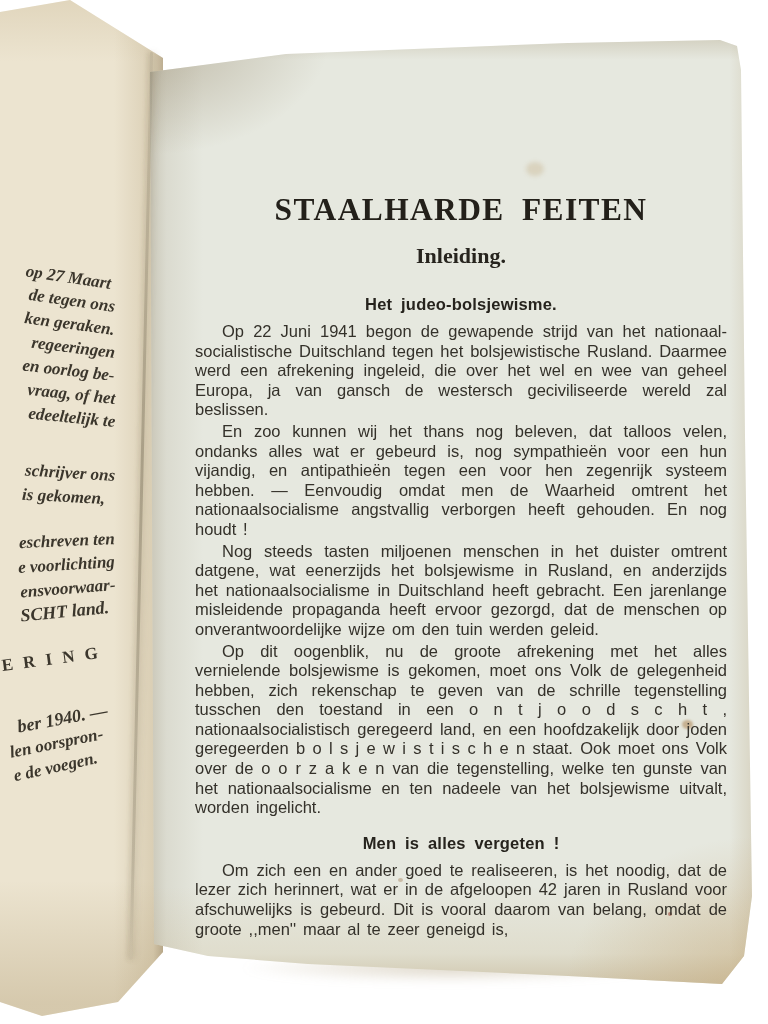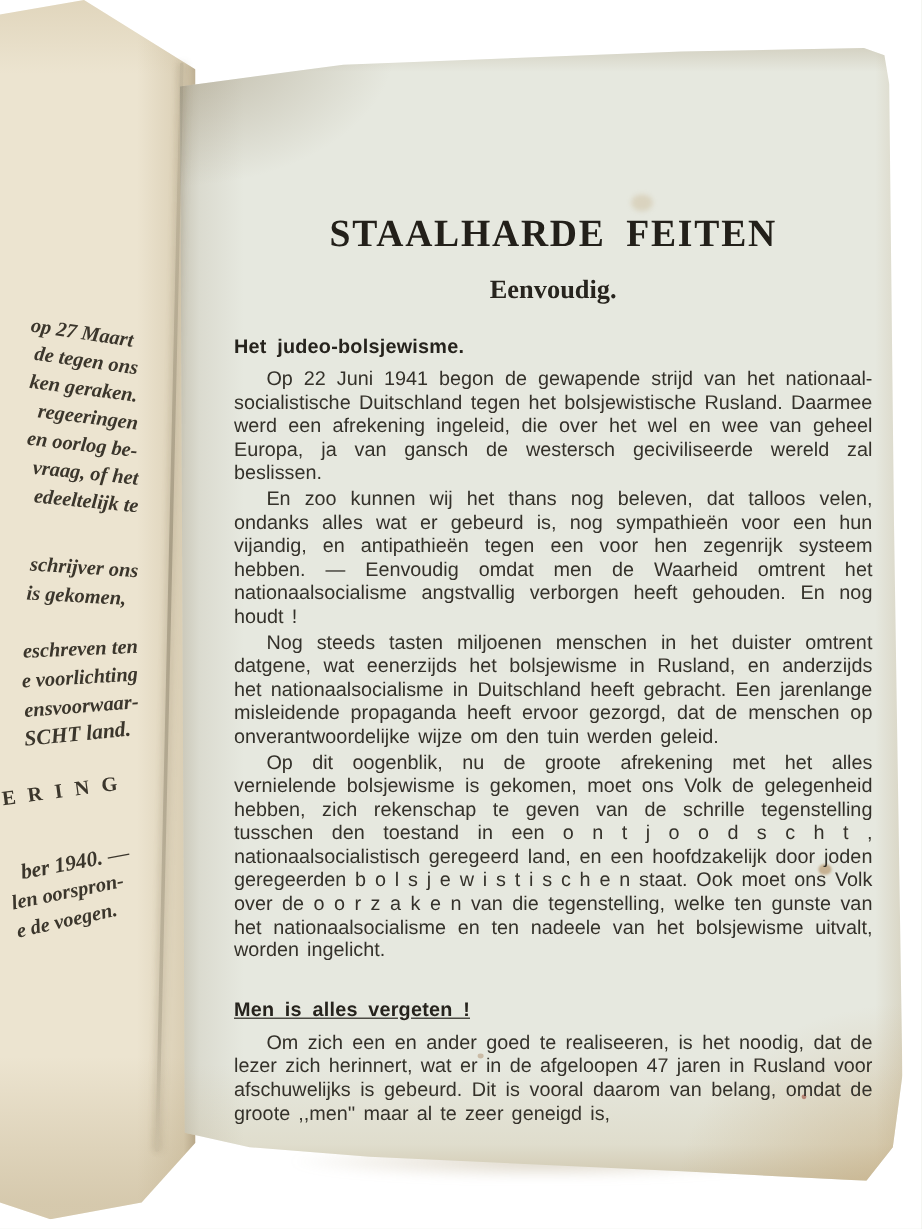--- a/index.html
+++ b/index.html
@@ -76,39 +76,39 @@
       #e6e8df;
     clip-path:polygon(2px 36px,138px 18px,420px 7px,572px 4px,589px 10px,593px 34px,597px 400px,604px 860px,596px 920px,574px 948px,420px 940px,160px 928px,60px 920px,6px 908px);
   }
   .stain{position:absolute;border-radius:50%;pointer-events:none;}
   .stain.s1{left:378px;top:126px;width:18px;height:14px;background:rgba(188,158,108,.28);filter:blur(2px);}
   .stain.s2{left:534px;top:684px;width:11px;height:9px;background:rgba(172,132,82,.55);filter:blur(1px);}
   .stain.s3{left:520px;top:876px;width:4px;height:4px;background:rgba(150,62,50,.55);filter:blur(.5px);}
   .stain.s4{left:250px;top:842px;width:5px;height:4px;background:rgba(160,120,80,.4);filter:blur(.5px);}
 
   .content{
-    position:absolute;left:47px;top:0;width:532px;color:#34312a;
+    position:absolute;left:47px;top:15px;width:532px;color:#34312a;
   }
   .doc-title{
     margin:140px 0 0 0;text-align:center;
     font-family:"Liberation Serif", serif;font-weight:700;
     font-size:32px;letter-spacing:1.5px;word-spacing:8px;color:#23201a;
     transform:scaleX(.98);
   }
   .doc-subtitle{
     margin:15px 0 0 0;text-align:center;
     font-family:"Liberation Serif", serif;font-weight:700;
     font-size:22px;color:#27241e;
   }
   .sans-head{
     margin:26px 0 8px 0;
     font-family:"Liberation Sans", sans-serif;font-weight:700;
-    font-size:16.5px;letter-spacing:.2px;word-spacing:4px;color:#26231d;
+    font-size:16.5px;letter-spacing:.2px;word-spacing:4px;color:#26231d;text-align:center;
   }
-  .sans-head.second{margin-top:30px;text-decoration:underline;}
+  .sans-head.second{margin-top:16px;}
   .content p{
     margin:2px 0 0 0;
     font-family:Liberation Sans, sans-serif;
     font-size:16.5px;line-height:19.6px;
     text-align:justify;text-indent:27px;
     word-spacing:2.2px;
   }
 </style>
 </head>
 <body>
@@ -140,28 +140,28 @@
   </div>
 
   <div class="right-page">
     <div class="stain s1"></div>
     <div class="stain s2"></div>
     <div class="stain s3"></div>
     <div class="stain s4"></div>
 
     <div class="content">
       <h1 class="doc-title">STAALHARDE FEITEN</h1>
-      <h2 class="doc-subtitle">Eenvoudig.</h2>
+      <h2 class="doc-subtitle">Inleiding.</h2>
 
       <h3 class="sans-head">Het judeo-bolsjewisme.</h3>
       <p>Op 22 Juni 1941 begon de gewapende strijd van het nationaal-socialistische Duitschland tegen het bolsjewistische Rusland. Daarmee werd een afrekening ingeleid, die over het wel en wee van geheel Europa, ja van gansch de westersch geciviliseerde wereld zal beslissen.</p>
       <p>En zoo kunnen wij het thans nog beleven, dat talloos velen, ondanks alles wat er gebeurd is, nog sympathieën voor een hun vijandig, en antipathieën tegen een voor hen zegenrijk systeem hebben. — Eenvoudig omdat men de Waarheid omtrent het nationaalsocialisme angstvallig verborgen heeft gehouden. En nog houdt !</p>
       <p>Nog steeds tasten miljoenen menschen in het duister omtrent datgene, wat eenerzijds het bolsjewisme in Rusland, en anderzijds het nationaalsocialisme in Duitschland heeft gebracht. Een jarenlange misleidende propaganda heeft ervoor gezorgd, dat de menschen op onverantwoordelijke wijze om den tuin werden geleid.</p>
       <p>Op dit oogenblik, nu de groote afrekening met het alles vernielende bolsjewisme is gekomen, moet ons Volk de gelegenheid hebben, zich rekenschap te geven van de schrille tegenstelling tusschen den toestand in een o n t j o o d s c h t , nationaalsocialistisch geregeerd land, en een hoofdzakelijk door joden geregeerden b o l s j e w i s t i s c h e n staat. Ook moet ons Volk over de o o r z a k e n van die tegenstelling, welke ten gunste van het nationaalsocialisme en ten nadeele van het bolsjewisme uitvalt, worden ingelicht.</p>
 
       <h3 class="sans-head second">Men is alles vergeten !</h3>
-      <p>Om zich een en ander goed te realiseeren, is het noodig, dat de lezer zich herinnert, wat er in de afgeloopen 47 jaren in Rusland voor afschuwelijks is gebeurd. Dit is vooral daarom van belang, omdat de groote ,,men'' maar al te zeer geneigd is,</p>
+      <p>Om zich een en ander goed te realiseeren, is het noodig, dat de lezer zich herinnert, wat er in de afgeloopen 42 jaren in Rusland voor afschuwelijks is gebeurd. Dit is vooral daarom van belang, omdat de groote ,,men'' maar al te zeer geneigd is,</p>
     </div>
   </div>
 
   <div class="gutter-crease"></div>
 
 </div>
 
 </body></html>

